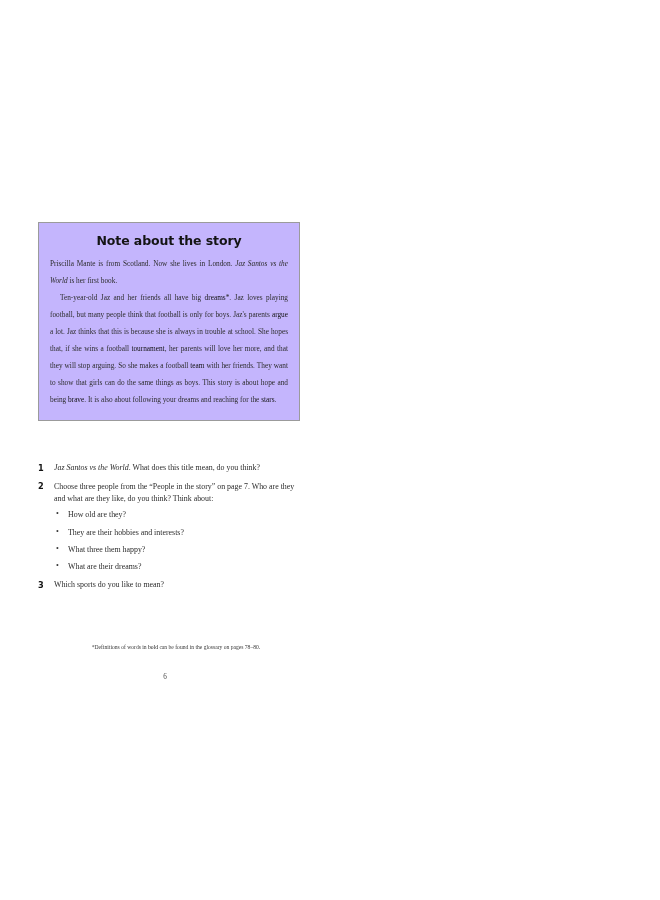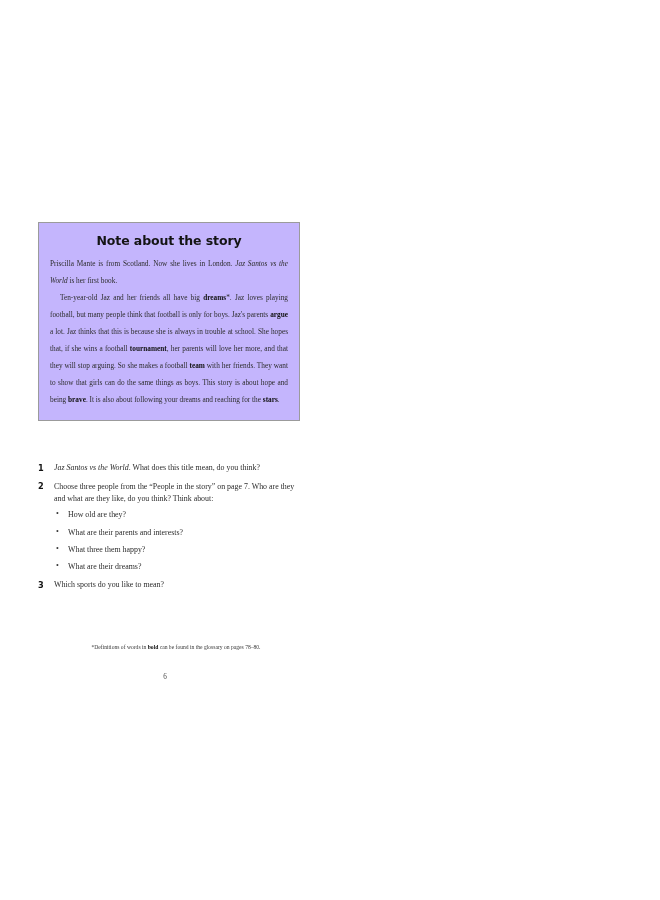--- a/index.html
+++ b/index.html
@@ -63,21 +63,21 @@
     font-size: 7.3px;
     line-height: 17px;
     text-align: justify;
     text-justify: inter-word;
     color: #2c2c2c;
     margin: 0;
     hyphens: none;
   }
   .note-p + .note-p { text-indent: 10px; }
 
-  b, .b { font-weight: 700; color: #111; }
+  b, .b { font-weight: 400; color: #111; }
   i, .i { font-style: italic; }
 
   .brq-title {
     position: absolute;
     left: 38px;
     top: 436px;
     width: 262px;
     font-size: 12.3px;
     line-height: 16px;
     margin: 0;
@@ -160,21 +160,21 @@
       <div class="head-sans note-title">Note about the story</div>
       <p class="note-p"><span>Priscilla Mante is from Scotland. Now she lives in London. </span><i>Jaz Santos vs the World</i><span> is her first book.</span></p>
       <p class="note-p"><span>Ten-year-old Jaz and her friends all have big </span><b>dreams</b><span>*. Jaz loves playing football, but many people think that football is only for boys. Jaz's parents </span><b>argue</b><span> a lot. Jaz thinks that this is because she is always in trouble at school. She hopes that, if she wins a football </span><b>tournament</b><span>, her parents will love her more, and that they will stop arguing. So she makes a football </span><b>team</b><span> with her friends. They want to show that girls can do the same things as boys. This story is about hope and being </span><b>brave</b><span>. It is also about following your dreams and reaching for the </span><b>stars</b><span>.</span></p>
     </div>
 
 
     <ul class="q-list">
         <li class="q-item"><span class="q-num">1</span><span><i>Jaz Santos vs the World</i><span>. What does this title mean, do you think?</span></span></li>
         <li class="q-item"><span class="q-num">2</span><span><span>Choose three people from the “People in the story” on page 7. Who are they and what are they like, do you think? Think about:</span></span><ul class="sub-list">
             <li class="sub-item"><span class="dot">•</span><span>How old are they?</span></li>
-            <li class="sub-item"><span class="dot">•</span><span>What are their parents and interests?</span></li>
+            <li class="sub-item"><span class="dot">•</span><span>They are their hobbies and interests?</span></li>
             <li class="sub-item"><span class="dot">•</span><span>What three them happy?</span></li>
             <li class="sub-item"><span class="dot">•</span><span>What are their dreams?</span></li>
           </ul></li>
         <li class="q-item"><span class="q-num">3</span><span><span>Which sports do you like to mean?</span></span></li>
       </ul>
 
     <div class="footnote"><span>*Definitions of words in </span><b>bold</b><span> can be found in the glossary on pages 78–80.</span></div>
 
     <div class="folio folio-left">6</div>
   </div>

